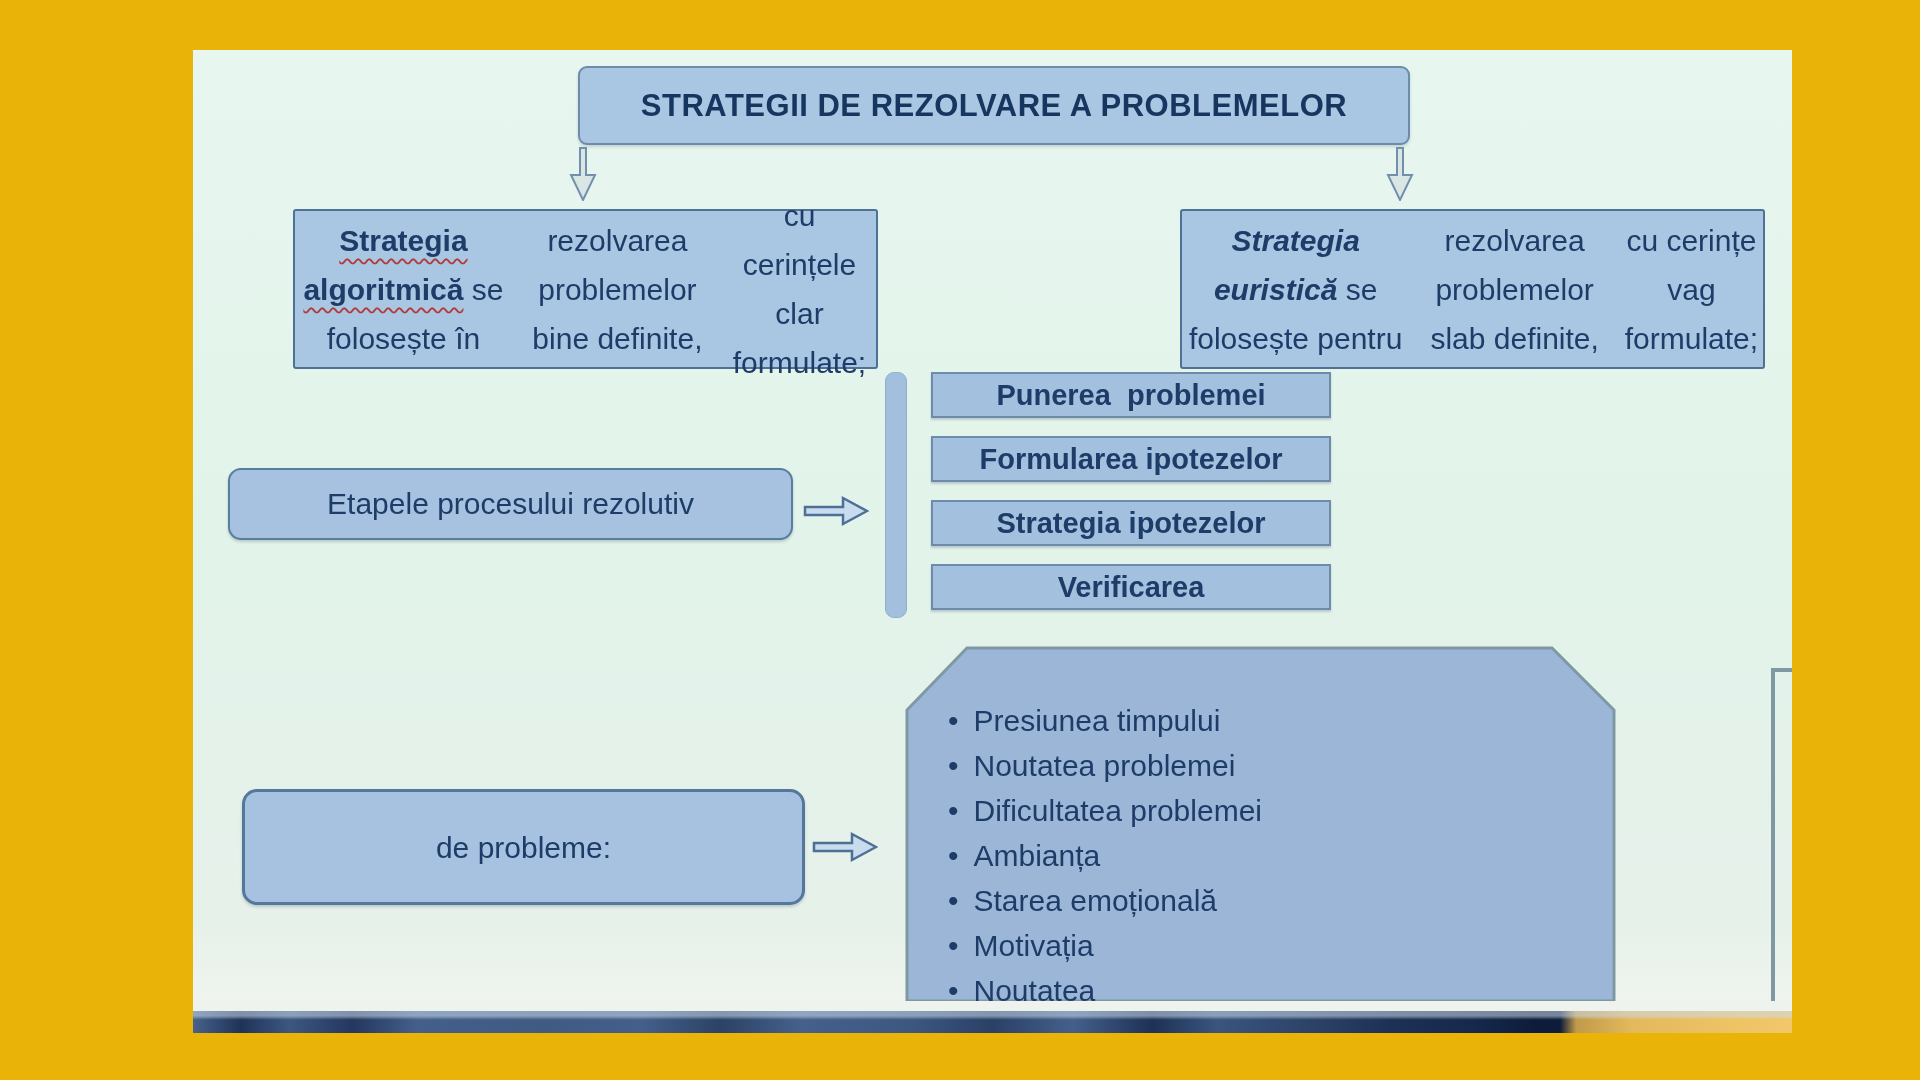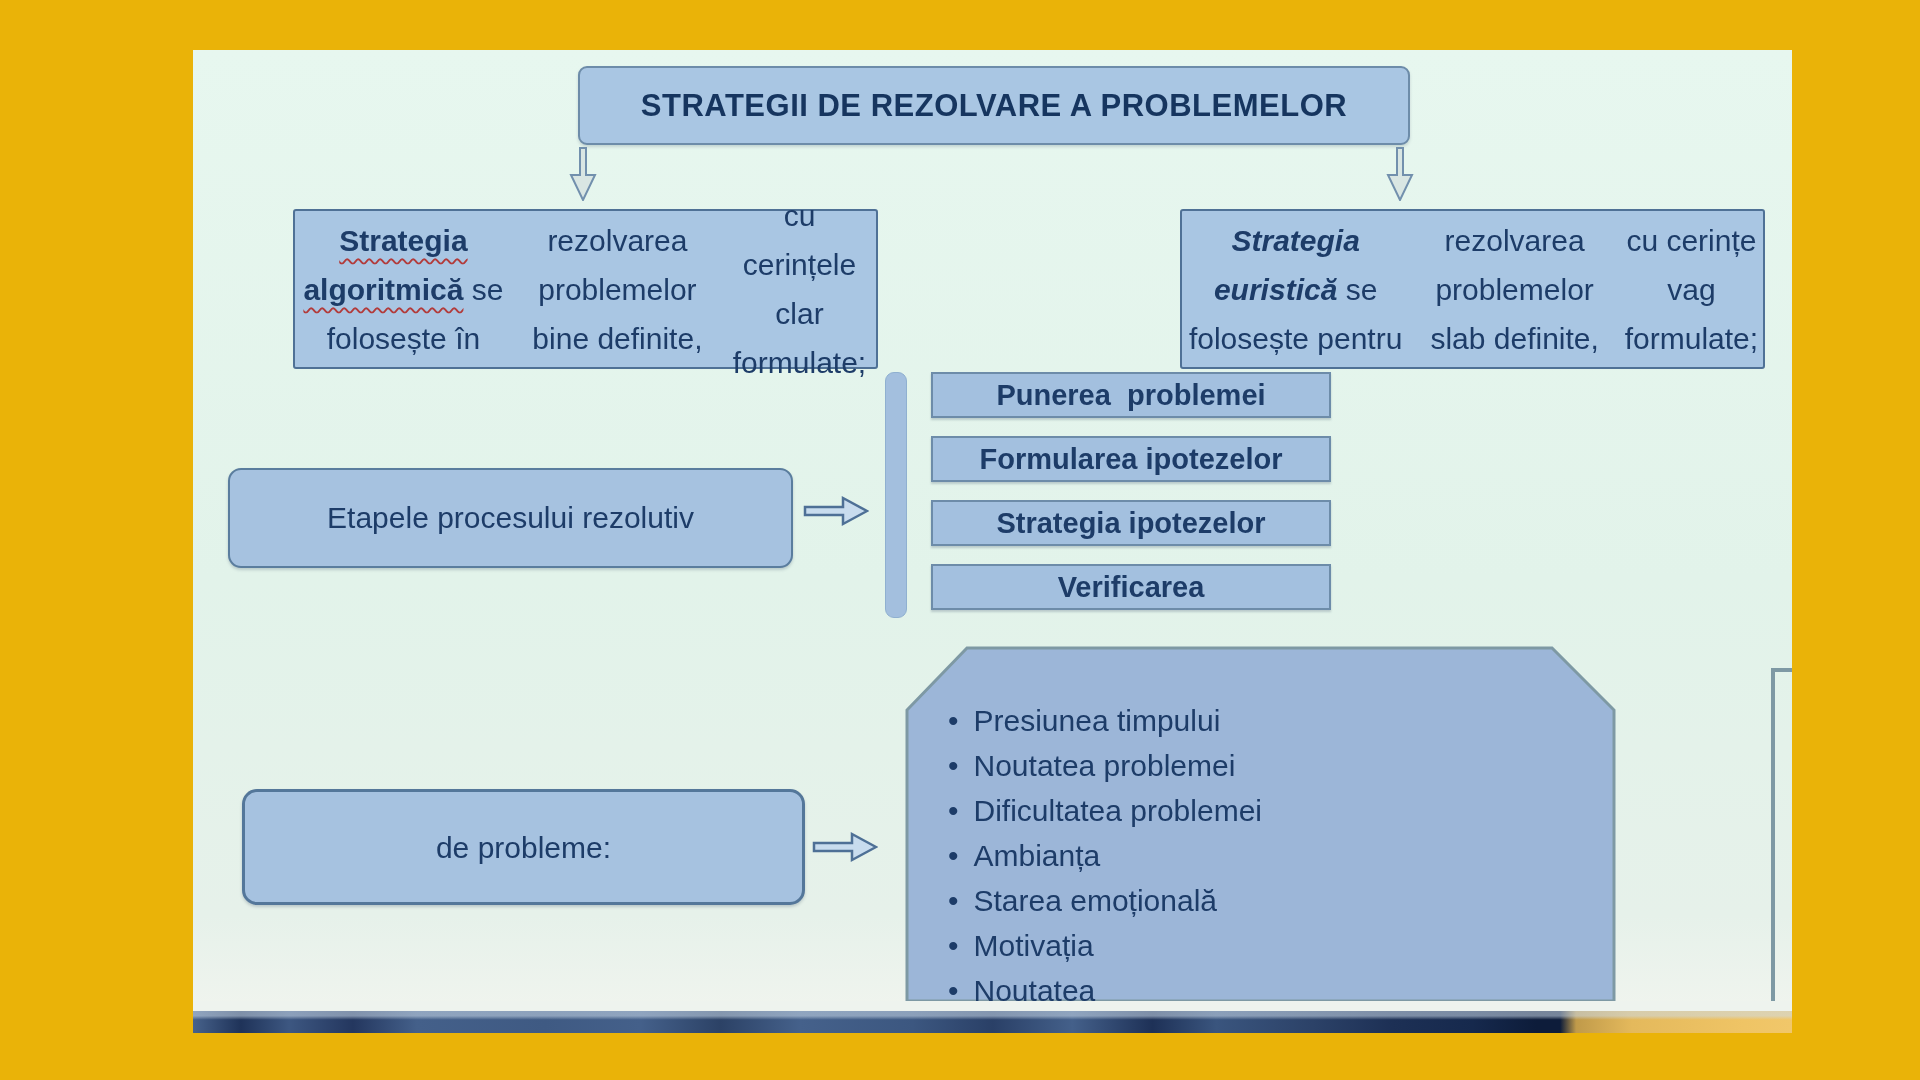--- a/index.html
+++ b/index.html
@@ -41,21 +41,21 @@
     position:absolute;left:923px;top:372px;width:400px;
     display:flex;flex-direction:column;gap:18px;margin-left:8px;
   }
   .stage-item{
     height:46px;background:#a3c0df;border:2px solid #6d8ca9;box-sizing:border-box;
     display:flex;align-items:center;justify-content:center;
     font-size:29px;font-weight:bold;color:#1d3c68;white-space:pre;
     box-shadow:0 2px 2px rgba(90,110,130,.3);
   }
   .etapele-box{
-    left:228px;top:468px;width:565px;height:100px;border-radius:13px;
+    left:228px;top:468px;width:565px;height:72px;border-radius:13px;
     border:2px solid #5a7d9e;background:#a6c2e0;font-size:30px;
     box-shadow:0 2px 3px rgba(90,110,130,.3);
   }
   .factori-box{
     left:242px;top:789px;width:563px;height:116px;border-radius:15px;
     border:3px solid #54779a;background:#a6c2e0;flex-direction:column;
     font-size:30px;line-height:43px;
     box-shadow:0 2px 3px rgba(90,110,130,.3);
   }
   .arrow-svg{position:absolute;}

